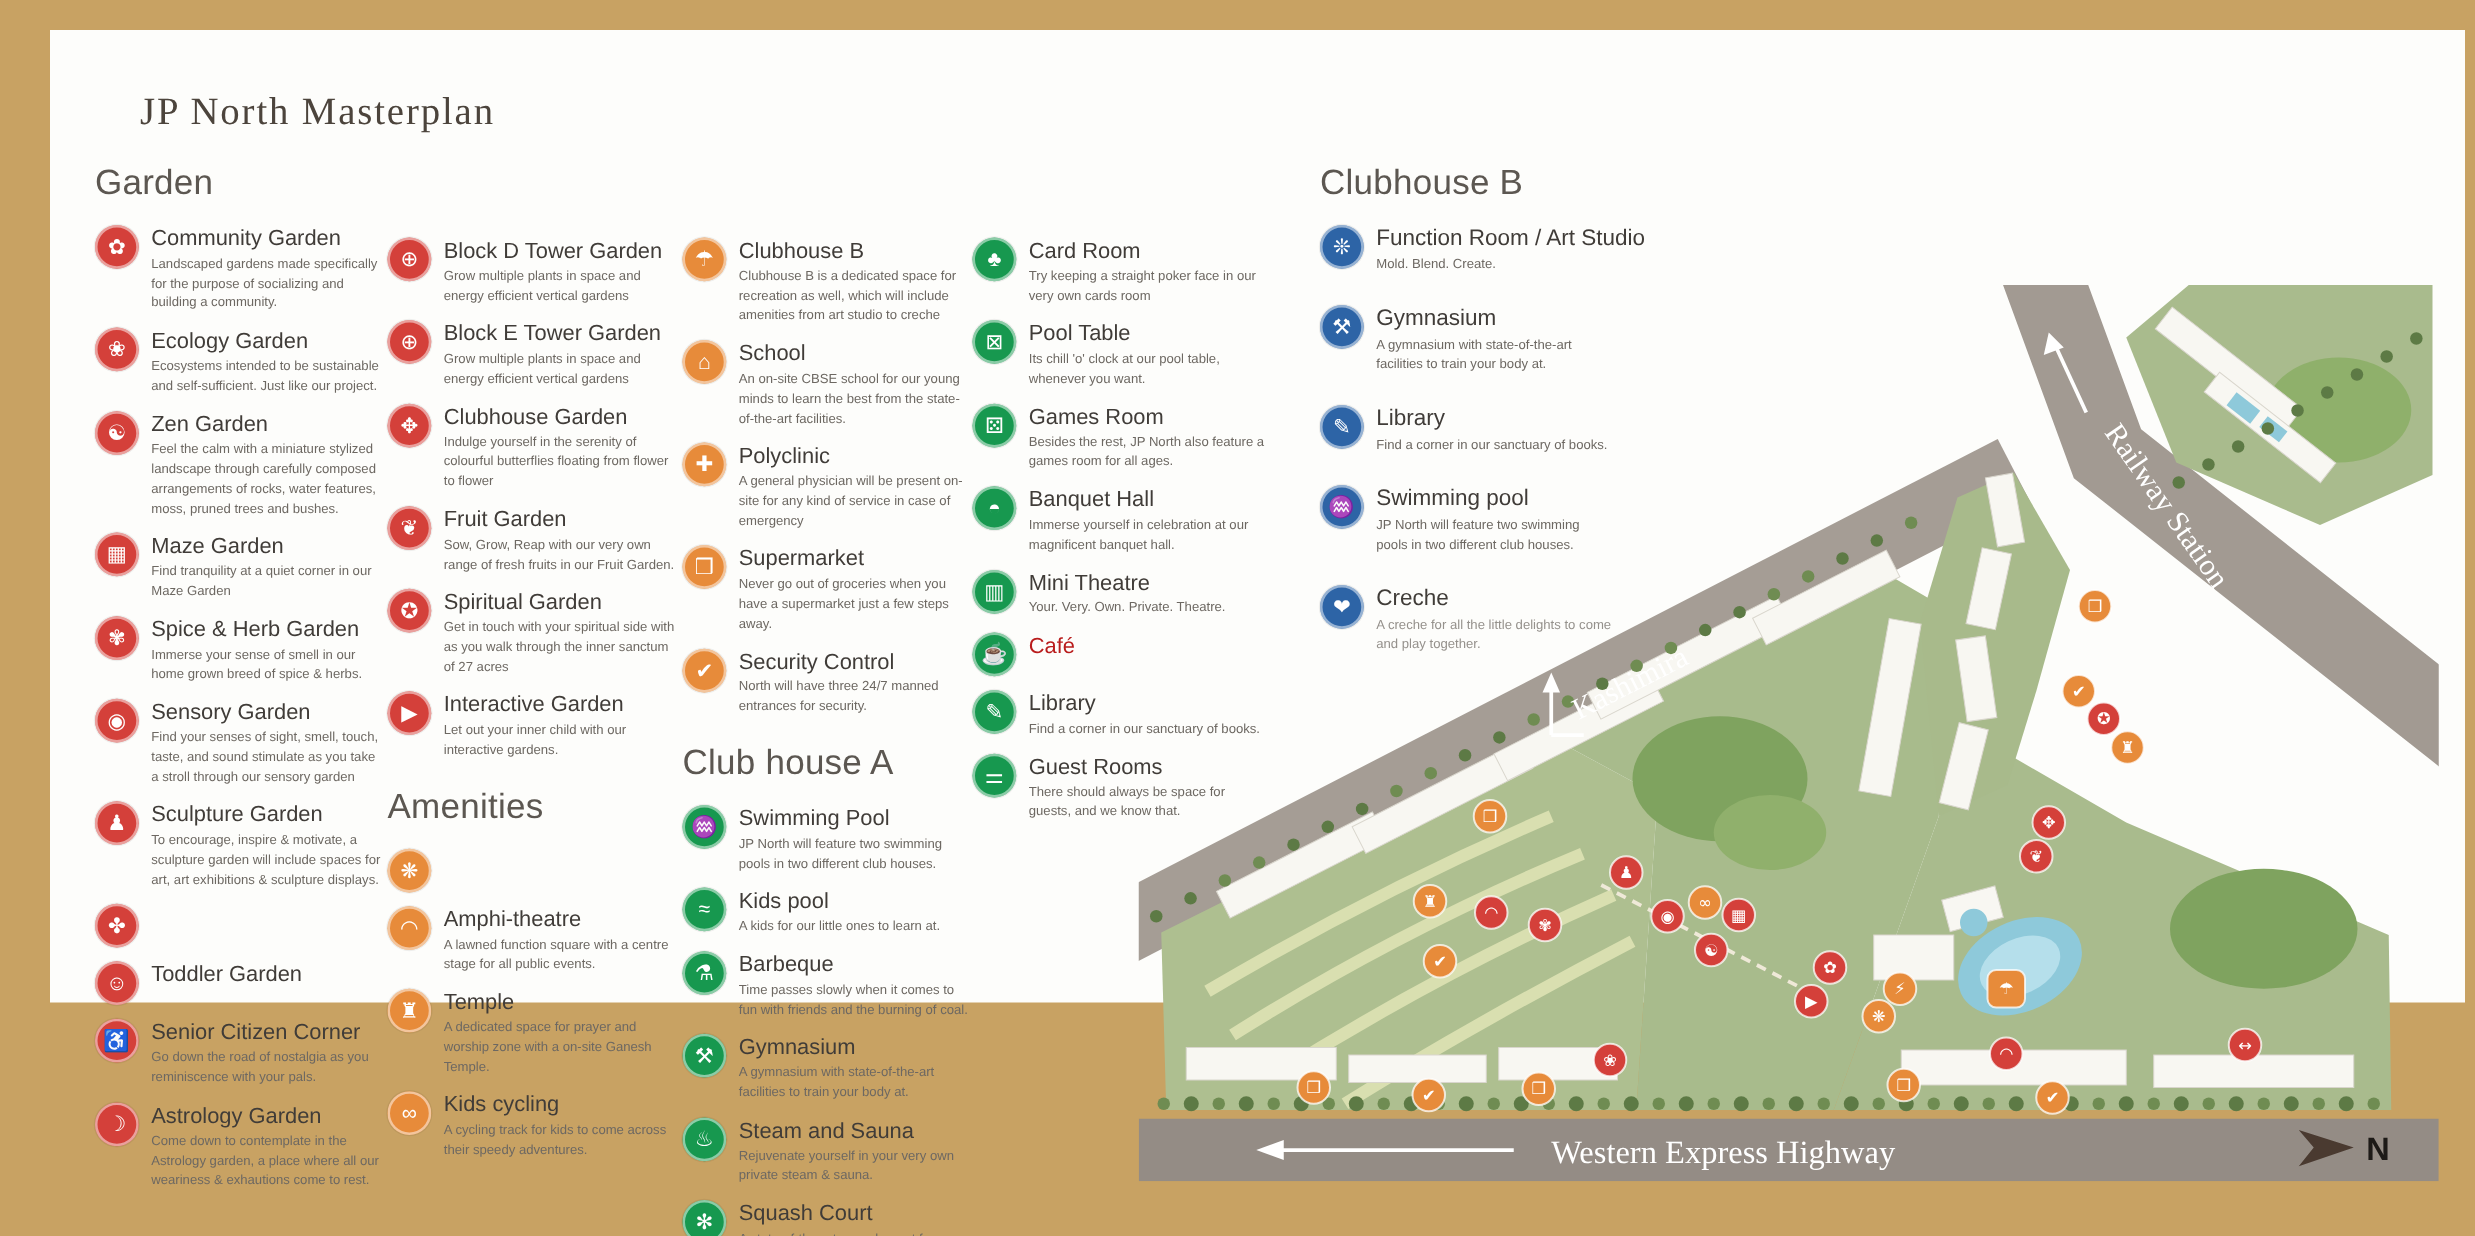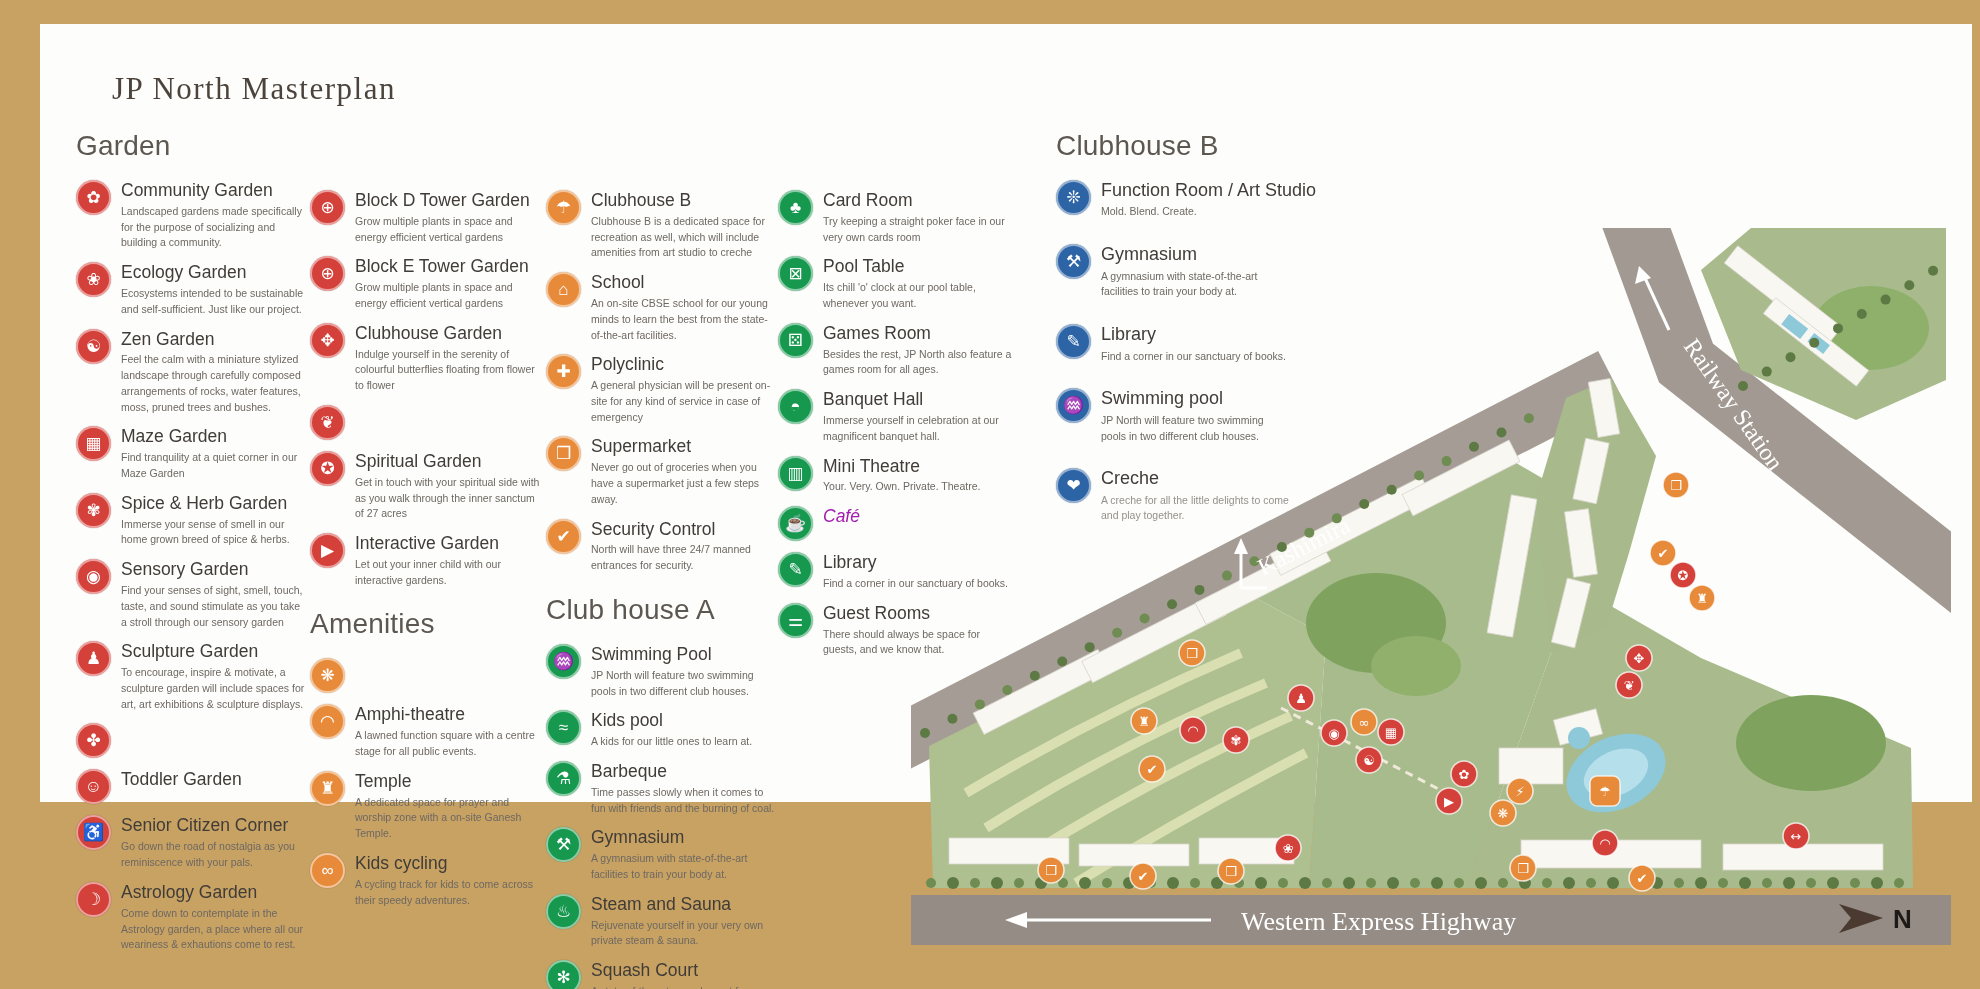--- a/index.html
+++ b/index.html
@@ -13,21 +13,21 @@
   #col4{left:738px;width:258px;}
   #col5{left:1016px;width:320px;}
   .colhead{font-size:28px;color:#5c5751;font-weight:400;margin:0 0 18px 0;letter-spacing:.2px;}
   .colhead.mid{margin-top:20px;}
   .spacer{height:60px;}
   .li{display:flex;gap:10px;margin-bottom:11px;align-items:flex-start;}
   .ic{flex:0 0 35px;width:35px;height:35px;border-radius:50%;color:#fff;display:flex;align-items:center;justify-content:center;font-size:17px;line-height:1;box-shadow:inset 0 0 0 2px rgba(255,255,255,.5),0 0 0 1px rgba(0,0,0,.06);}
   .tx{padding-top:1px;}
   .ti{font-size:17.5px;color:#403c38;line-height:1.08;margin-bottom:4px;white-space:pre-line;}
   .de{font-size:10.5px;color:#6d6862;line-height:1.5;max-width:190px;}
-  .li.muted-title .ti{color:#a21caf;font-style:italic;}
+  .li.muted-title .ti{color:#b91c1c;}
   .li.muted-desc .de{color:#95918c;}
   #col5 .li{margin-bottom:24px;}
   #col5 .ti{font-size:18px;}
   #map{position:absolute;left:871px;top:204px;width:1040px;height:717px;}
   #map svg{display:block;}
   .roadlabel{font-family:"Liberation Serif",serif;fill:#ffffff;}
 </style>
 </head>
 <body>
 
@@ -128,20 +128,24 @@
         </div>
         <div class="li">
           <span class="ic" style="background: rgb(212, 64, 58);">✥</span>
           <div class="tx">
             <div class="ti">Clubhouse Garden</div>
             <div class="de">Indulge yourself in the serenity of colourful butterflies floating from flower to flower</div>
           </div>
         </div>
         <div class="li">
           <span class="ic" style="background: rgb(212, 64, 58);">❦</span>
+          <div class="tx">
+            <div class="ti">Fruit Garden</div>
+            <div class="de">Sow, Grow, Reap with our very own range of fresh fruits in our Fruit Garden.</div>
+          </div>
         </div>
         <div class="li">
           <span class="ic" style="background: rgb(212, 64, 58);">✪</span>
           <div class="tx">
             <div class="ti">Spiritual Garden</div>
             <div class="de">Get in touch with your spiritual side with as you walk through the inner sanctum of 27 acres</div>
           </div>
         </div>
         <div class="li">
           <span class="ic" style="background: rgb(212, 64, 58);">▶</span>

